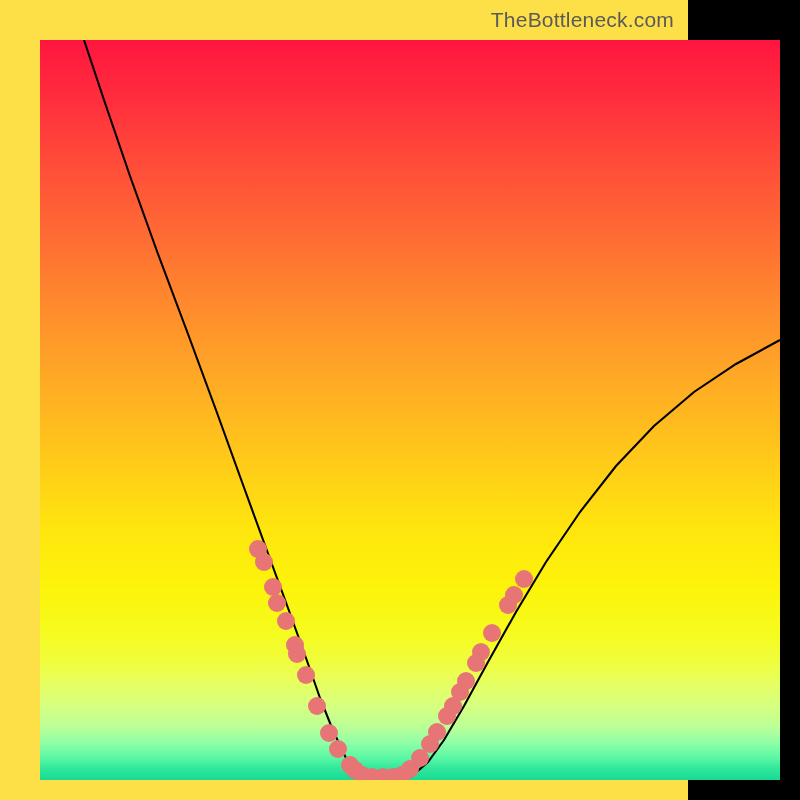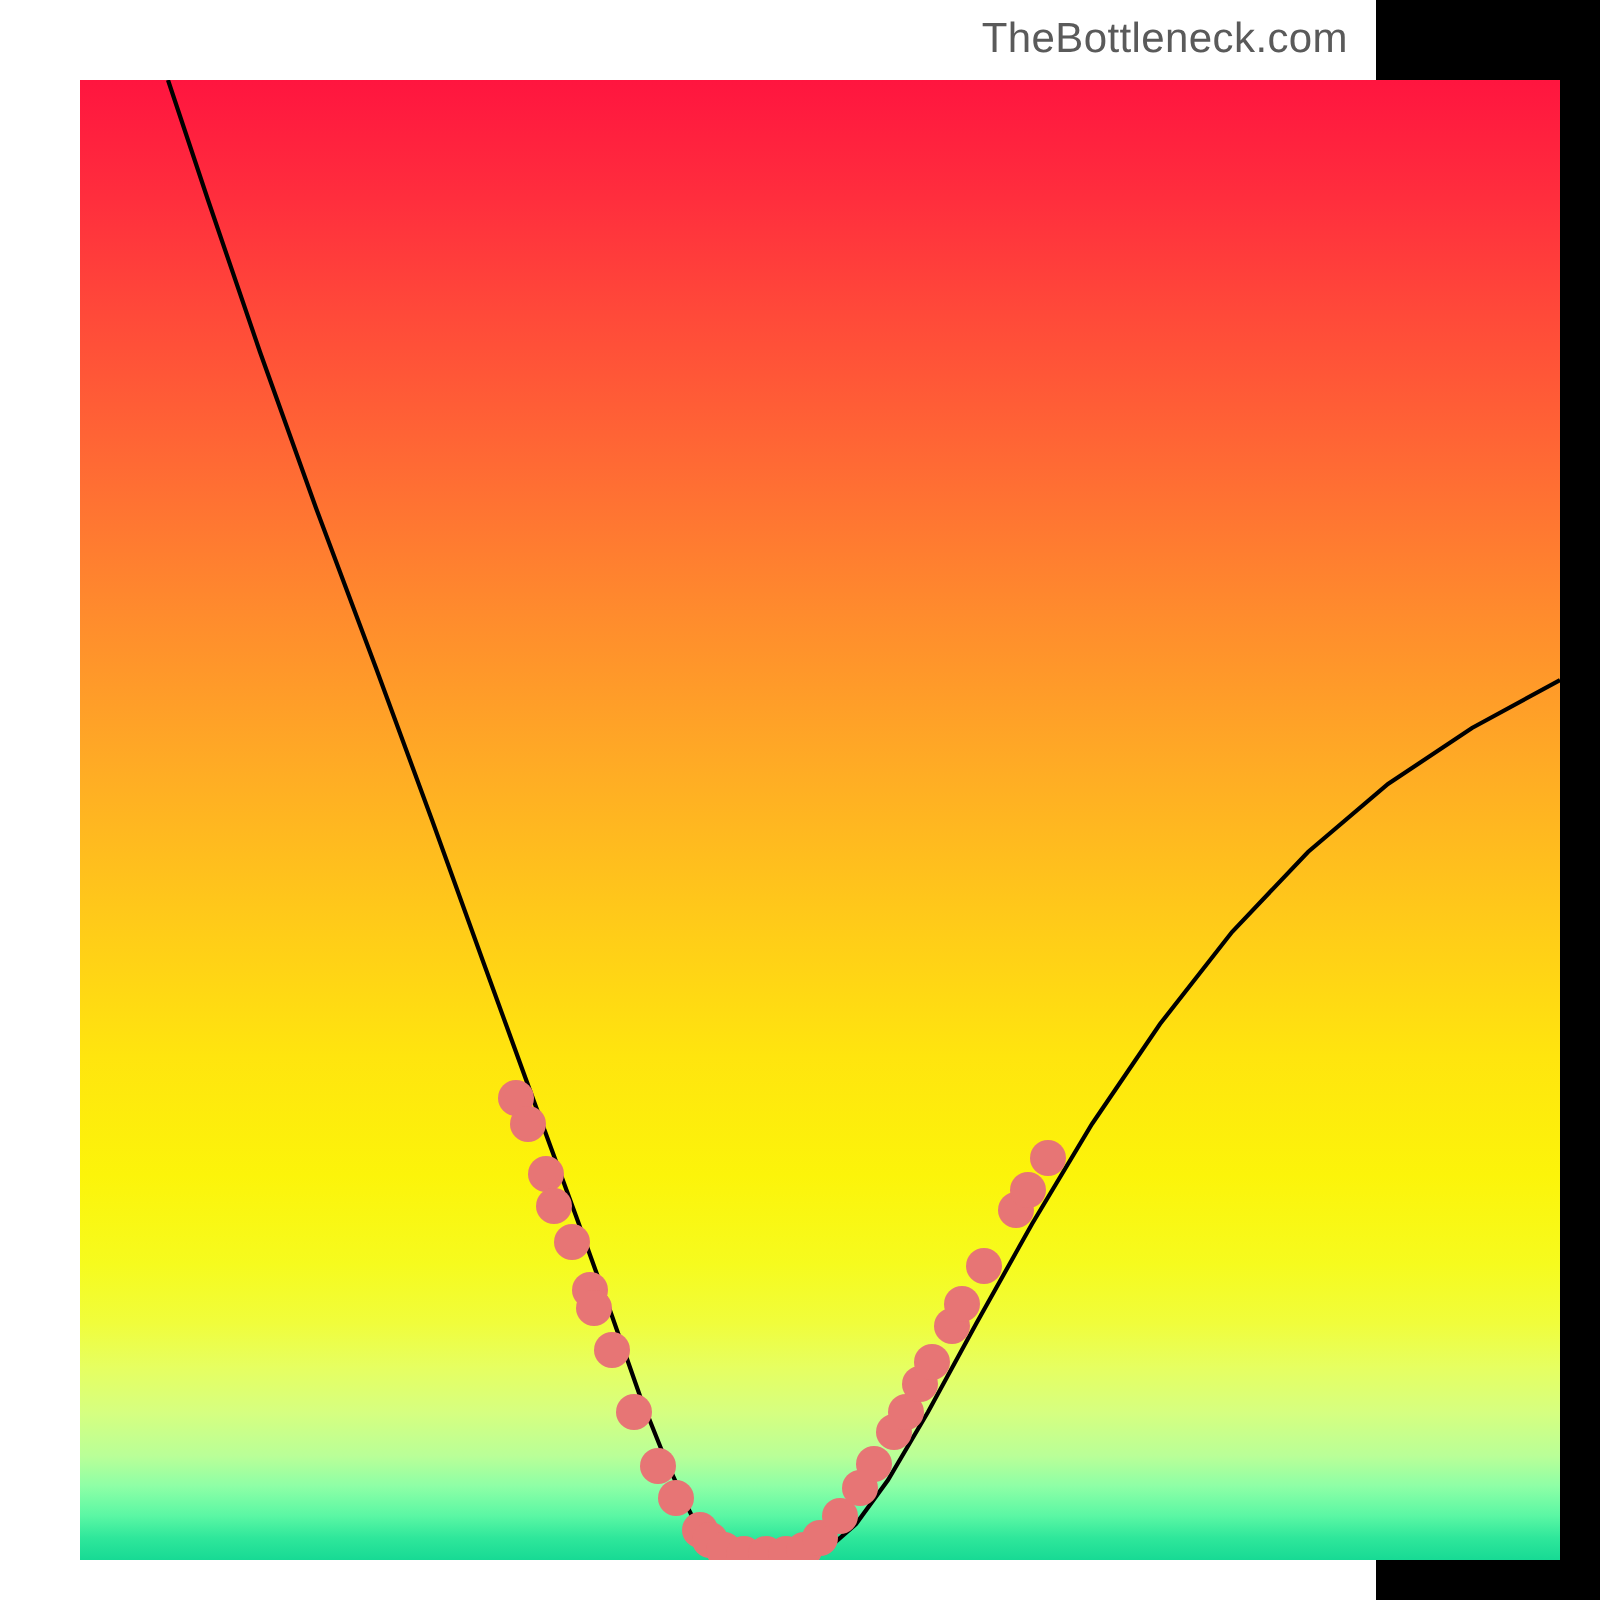--- a/index.html
+++ b/index.html
@@ -8,21 +8,21 @@
     width: 800px;
     height: 800px;
     overflow: hidden;
     background: #000;
     font-family: Arial, Helvetica, sans-serif;
   }
   .frame {
     position: absolute;
     left: 0; top: 0;
     width: 688px; height: 800px;
-    background: #ffffff;
+    background: #fde047;
   }
   .plot-area {
     position: absolute;
     left: 40px;
     top: 40px;
     width: 740px;
     height: 740px;
     overflow: hidden;
     background: linear-gradient(
       to bottom,

